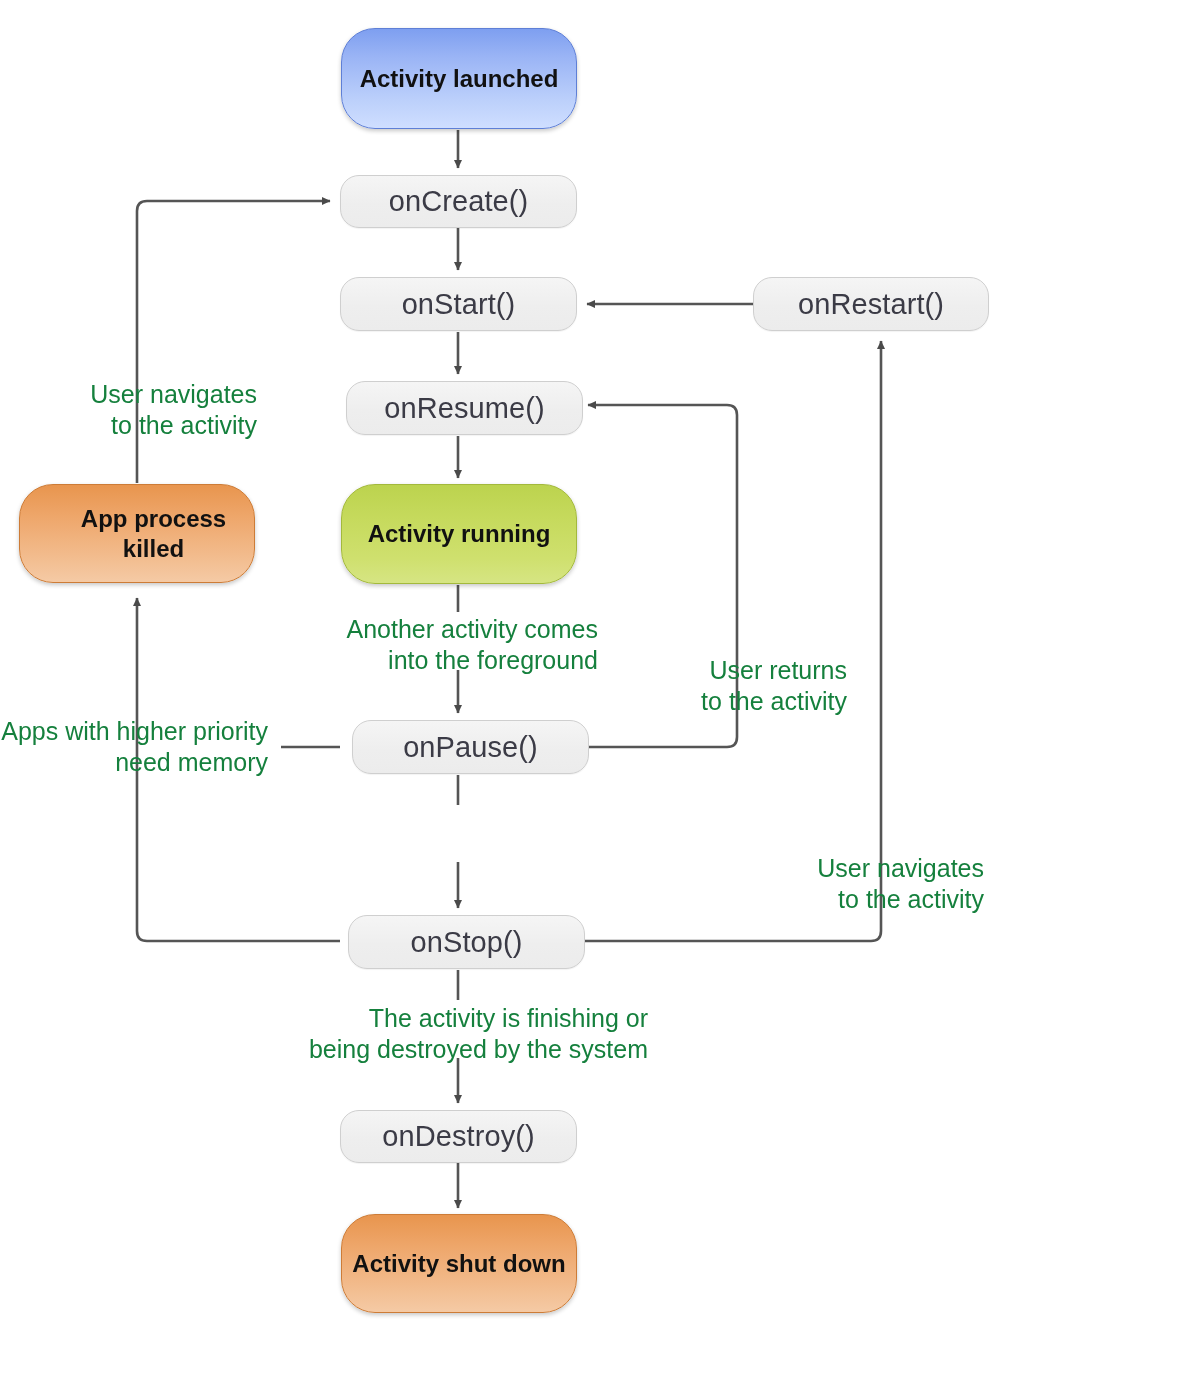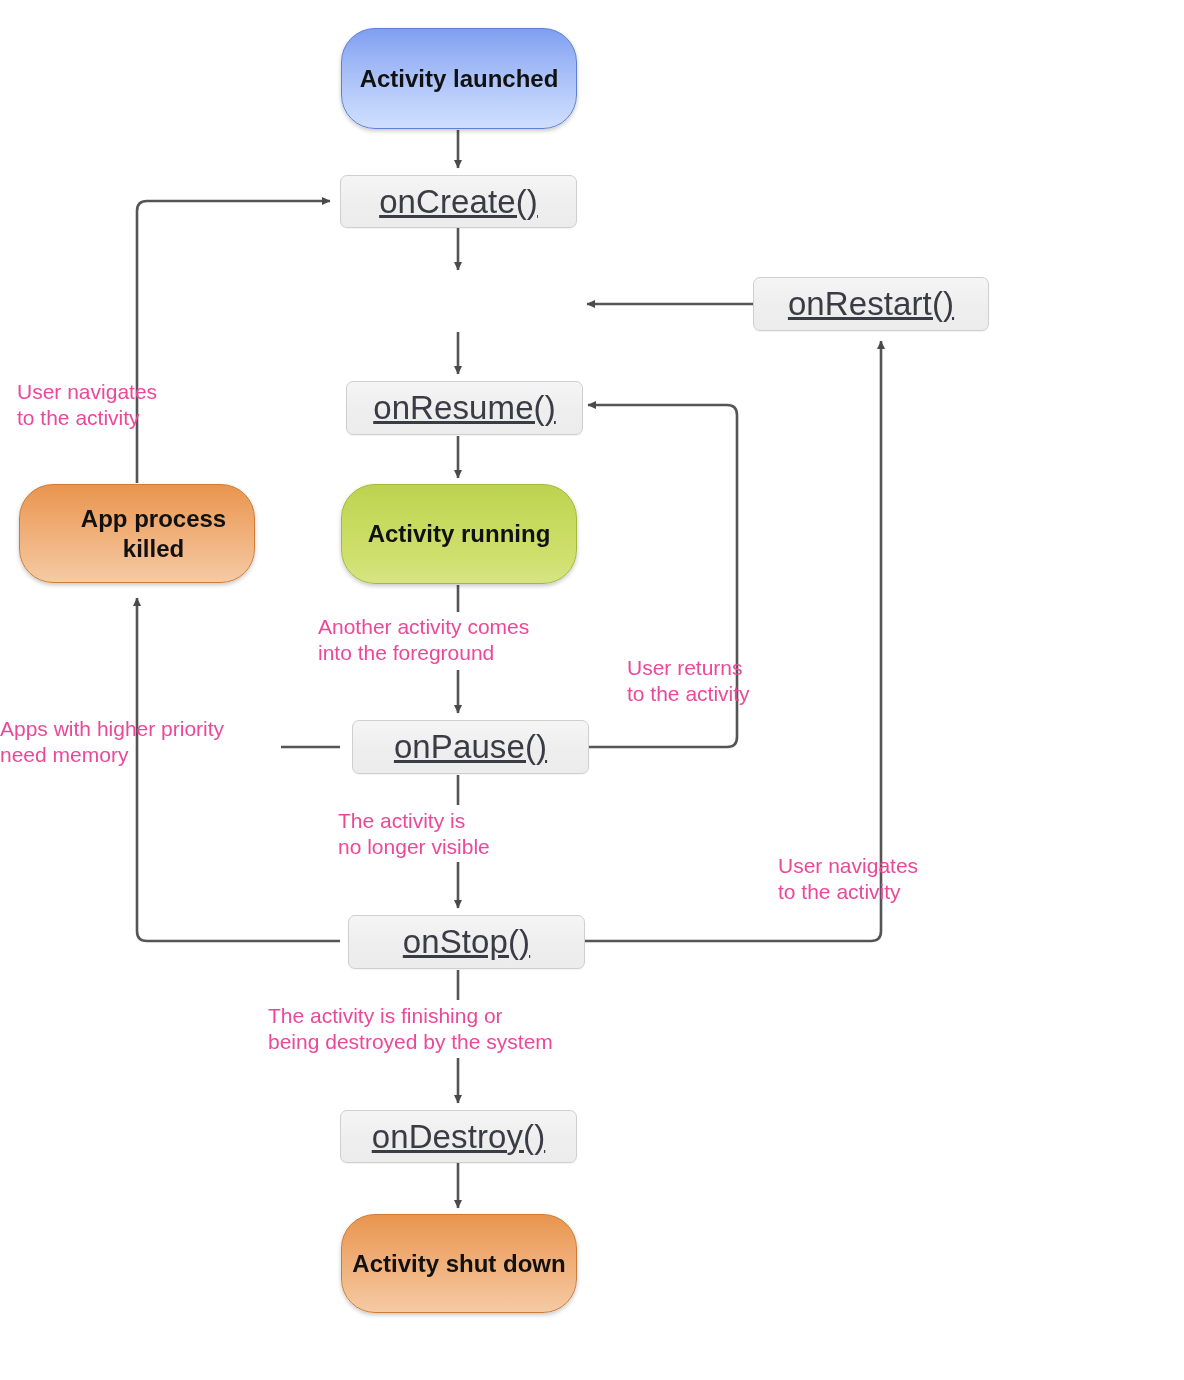--- a/index.html
+++ b/index.html
@@ -31,27 +31,26 @@
     justify-content:center;
     text-align:center;
     z-index:3;
   }
 
   
   .callback{
     background:#f0f0f0;
     background:linear-gradient(to bottom,#f5f5f5 0%,#eeeeee 55%,#ececec 100%);
     border:1px solid #cfcfcf;
-    border-radius:7px;
+    border-radius:19px;
     color:#3b3b46;
-    font-size:33px;
+    font-size:29px;
     font-weight:400;
     letter-spacing:.1px;
     box-shadow:0 1px 1px rgba(0,0,0,.05);
-    text-decoration:underline;
   }
 
   
   .state{
     border-radius:34px;
     font-size:24px;
     font-weight:bold;
     line-height:1.22;
     color:#111111;
     box-shadow:0 2px 4px rgba(0,0,0,.22);
@@ -65,24 +64,24 @@
     border:1px solid #a3b93c;
   }
   .state.orange{
     background:linear-gradient(to bottom,#e8954e 0%,#eea66a 32%,#f2bb8c 72%,#f5caa5 100%);
     border:1px solid #cd7c37;
   }
 
   
   .elabel{
     position:absolute;
-    color:#ec4899;
-    font-size:21px;
+    color:#15803d;
+    font-size:25px;
     line-height:1.25;
-    text-align:left;
+    text-align:right;
     white-space:pre-line;
     z-index:2;
   }
 </style>
 </head>
 <body>
 
 <div id="stage">
 
   <svg id="edges" viewBox="0 0 1184 1380" width="1184" height="1380" xmlns="http://www.w3.org/2000/svg">
@@ -128,20 +127,23 @@
 
   <div class="node state blue" style="left:341px; top:28px; width:236px; height:101px;">
     <span>Activity
 launched</span>
   </div>
 
   <div class="node callback" style="left:340px; top:175px; width:237px; height:53px;">
     <span>onCreate()</span>
   </div>
 
+  <div class="node callback" style="left:340px; top:277px; width:237px; height:54px;">
+    <span>onStart()</span>
+  </div>
 
   <div class="node callback" style="left:753px; top:277px; width:236px; height:54px;">
     <span>onRestart()</span>
   </div>
 
   <div class="node callback" style="left:328px; top:381px; width:237px; height:54px;margin-left:18px;">
     <span>onResume()</span>
   </div>
 
   <div class="node state green" style="left:341px; top:484px; width:236px; height:100px;">
@@ -176,22 +178,20 @@
 
   <div class="elabel" style="left:318px; top:614px; width:280px;">Another activity comes
 into the foreground</div>
 
   <div class="elabel" style="left:627px; top:655px; width:220px;">User returns
 to the activity</div>
 
   <div class="elabel" style="left:0px; top:716px; width:268px;">Apps with higher priority
 need memory</div>
 
-  <div class="elabel" style="left:338px; top:808px; width:240px;">The activity is
-no longer visible</div>
 
   <div class="elabel" style="left:778px; top:853px; width:206px;">User navigates
 to the activity</div>
 
   <div class="elabel" style="left:268px; top:1003px; width:380px;">The activity is finishing or
 being destroyed by the system</div>
 
 </div>
 
 </body></html>

